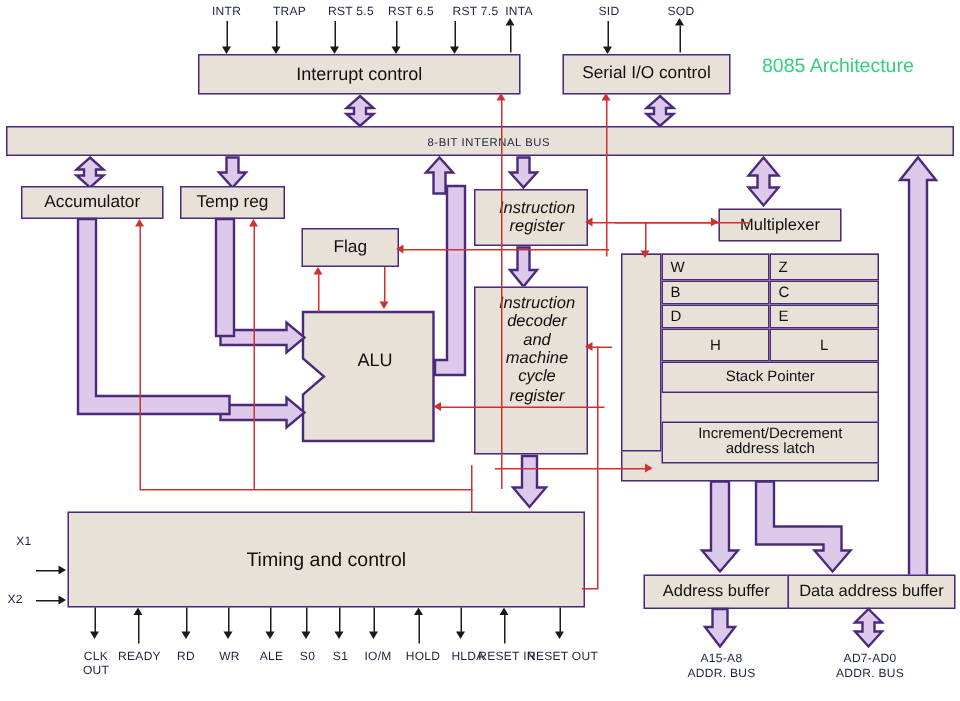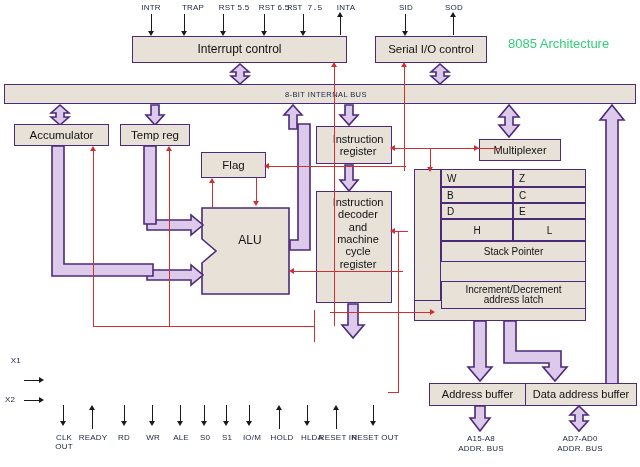--- a/index.html
+++ b/index.html
@@ -19,21 +19,21 @@
     background:#e7e1d8;
     border:1.6px solid #4b2a7b;
     box-sizing:border-box;
     display:flex;
     align-items:center;
     justify-content:center;
     text-align:center;
     color:#111;
     line-height:1.12;
   }
-  .blk.left{justify-content:flex-start;padding-left:8px;text-align:center;}
+  .blk.left{justify-content:flex-start;padding-left:8px;text-align:center;font-style:italic;}
   .blk.col{flex-direction:column;}
   .nob{border:none;background:transparent;}
   
   .pin{
     position:absolute;
     font-size:8px;
     color:#1b2340;
     letter-spacing:.2px;
     white-space:nowrap;
     text-align:center;
@@ -74,21 +74,21 @@
 <body>
 
 <div id="stage">
 
   <div id="title" style="left:508px;top:36px;font-size:13px;">8085 Architecture</div>
 
   <div class="pin" style="left:134px;top:3px;width:34px;">INTR</div>
   <div class="pin" style="left:176px;top:3px;width:34px;">TRAP</div>
   <div class="pin" style="left:213px;top:3px;width:42px;">RST 5.5</div>
   <div class="pin" style="left:253px;top:3px;width:42px;">RST 6.5</div>
-  <div class="pin" style="left:284px;top:3px;width:42px;font-family:Liberation Mono, monospace;">RST 7.5</div>
+  <div class="pin" style="left:296px;top:3px;width:42px;">RST 7.5</div>
   <div class="pin" style="left:330px;top:3px;width:32px;">INTA</div>
 
   <div class="vline" style="left:151px;top:14px;height:20px;"></div>
   <div class="ah-dn" style="left:148px;top:31px;"></div>
   <div class="vline" style="left:184px;top:14px;height:20px;"></div>
   <div class="ah-dn" style="left:181px;top:31px;"></div>
   <div class="vline" style="left:223px;top:14px;height:20px;"></div>
   <div class="ah-dn" style="left:220px;top:31px;"></div>
   <div class="vline" style="left:264px;top:14px;height:20px;"></div>
   <div class="ah-dn" style="left:261px;top:31px;"></div>
@@ -241,20 +241,21 @@
     <span>Increment/Decrement</span>
     <span>address latch</span>
   </div>
 
   <div class="fat" style="left:598px;top:104px;">
     <svg width="28" height="295" viewBox="0 0 28 295">
       <path class="fatpath" d="M14 1 L26 16 L20 16 L20 294 L8 294 L8 16 L2 16 Z"></path>
     </svg>
   </div>
 
+  <div class="blk" style="left:45px;top:341px;width:345px;height:64px;font-size:13px;">Timing and control</div>
 
   <div class="pin" style="left:5px;top:356px;width:16px;text-align:right;">X1</div>
   <div class="hline" style="left:24px;top:380px;width:17px;"></div>
   <div class="ah-rt" style="left:39px;top:377px;"></div>
   <div class="pin" style="left:5px;top:395px;width:16px;text-align:left;">X2</div>
   <div class="hline" style="left:24px;top:400px;width:17px;"></div>
   <div class="ah-rt" style="left:39px;top:397px;"></div>
 
   <div class="vline" style="left:63px;top:405px;height:19px;"></div>
   <div class="ah-dn" style="left:60px;top:421px;"></div>

